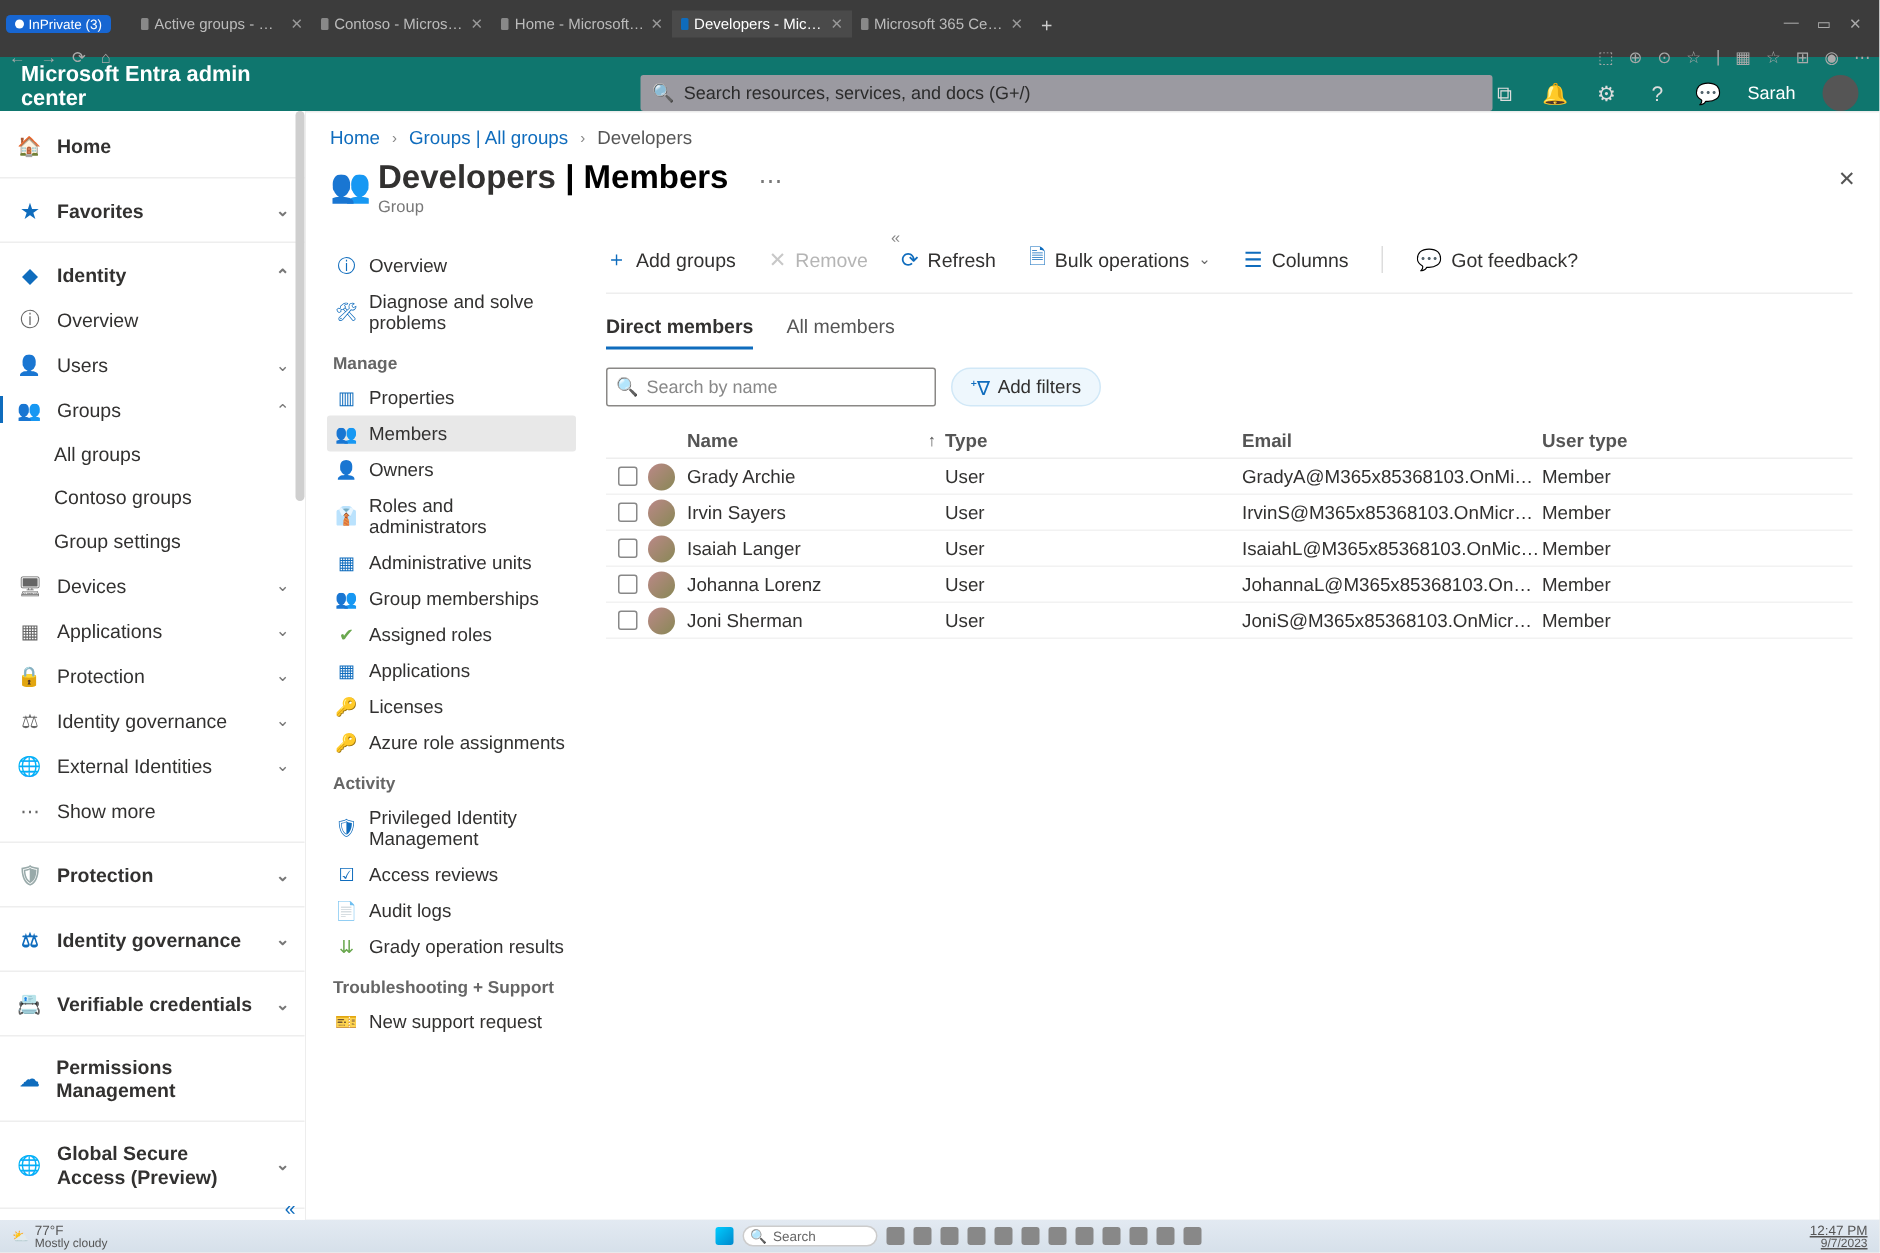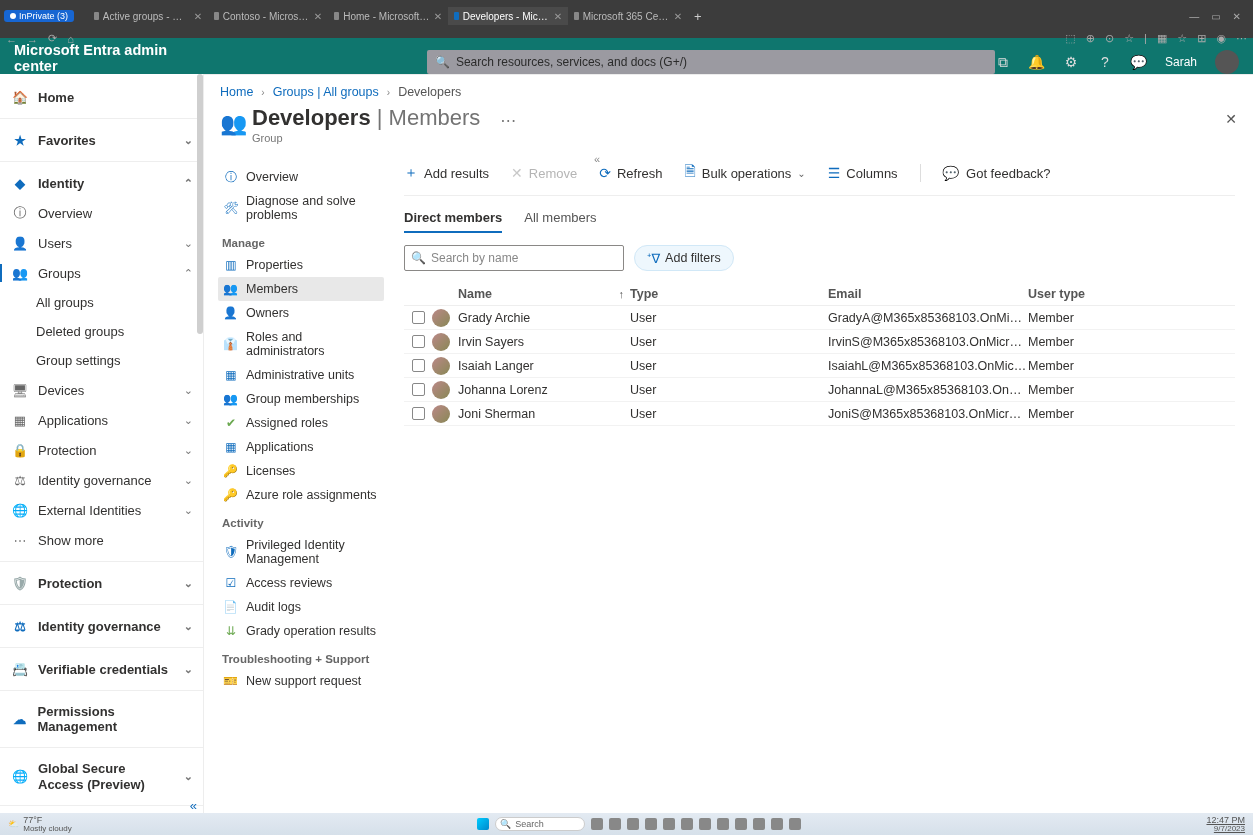--- a/index.html
+++ b/index.html
@@ -48,21 +48,21 @@
 
 .content { flex: 1; display: flex; background: #fff; position: relative; border-top: 1px solid #ececec; }
 .breadcrumb { position: absolute; top: 10px; left: 16px; font-size: 12.5px; color: #0f6cbd; display: flex; align-items: center; gap: 8px; }
 .breadcrumb .sep { color: #888; font-size: 10px; }
 .breadcrumb .current { color: #555; }
 .close-blade { position: absolute; top: 36px; right: 16px; color: #555; font-size: 14px; }
 
 .page-head { position: absolute; top: 30px; left: 16px; display: flex; align-items: flex-start; gap: 10px; }
 .page-head .big-icon { width: 22px; height: 22px; color: #0f6cbd; font-size: 22px; margin-top: 6px; }
 .page-head h1 { font-size: 22px; font-weight: 600; color: #323130; }
-.page-head h1 .light { font-weight: 400; color: #737373; }
+.page-head h1 .light { font-weight: 700; color: #000000; }
 .page-head .subtitle { font-size: 11px; color: #777; margin-top: 1px; }
 .page-head .dots { color: #777; font-size: 16px; margin-left: 10px; margin-top: 6px; }
 
 .blade-body { position: absolute; top: 72px; left: 0; right: 0; bottom: 0; display: flex; }
 .collapse-handle { position: absolute; top: 78px; left: 390px; color: #888; font-size: 11px; }
 
 
 .sidebar2 { width: 188px; padding: 8px 8px 8px 14px; border-right: none; }
 .s2-section { font-size: 11.5px; color: #666; font-weight: 600; margin: 10px 0 4px 4px; }
 .s2-item { display: flex; align-items: center; gap: 8px; padding: 5px 6px; font-size: 12.5px; color: #323130; border-radius: 2px; cursor: pointer; }
@@ -221,21 +221,21 @@
       </div>
     <div class="nav-item groups-active">
         <span class="icon" style="color:#666">👥</span>
         <span>Groups</span>
         <span class="chev">⌃</span>
       </div>
     <div class="nav-item sub">
         <span>All groups</span>
       </div>
     <div class="nav-item sub">
-        <span>Deleted groups</span>
+        <span>Contoso groups</span>
       </div>
     <div class="nav-item sub">
         <span>Group settings</span>
       </div>
     <div class="nav-item">
         <span class="icon" style="color:#666">🖥</span>
         <span>Devices</span>
         <span class="chev">⌄</span>
       </div>
     <div class="nav-item">
@@ -388,21 +388,21 @@
         <div class="s2-item">
             <span class="ic" style="color:#0f6cbd">🎫</span>
             <span>New support request</span>
           </div>
       </div>
 
       <div class="panel">
         <div class="toolbar">
           <div class="btn">
               <span class="ic">＋</span>
-              <span>Add results</span>
+              <span>Add groups</span>
             </div>
           <div class="btn disabled">
               <span class="ic">✕</span>
               <span>Remove</span>
             </div>
           <div class="btn">
               <span class="ic">⟳</span>
               <span>Refresh</span>
             </div>
           <div class="btn">

